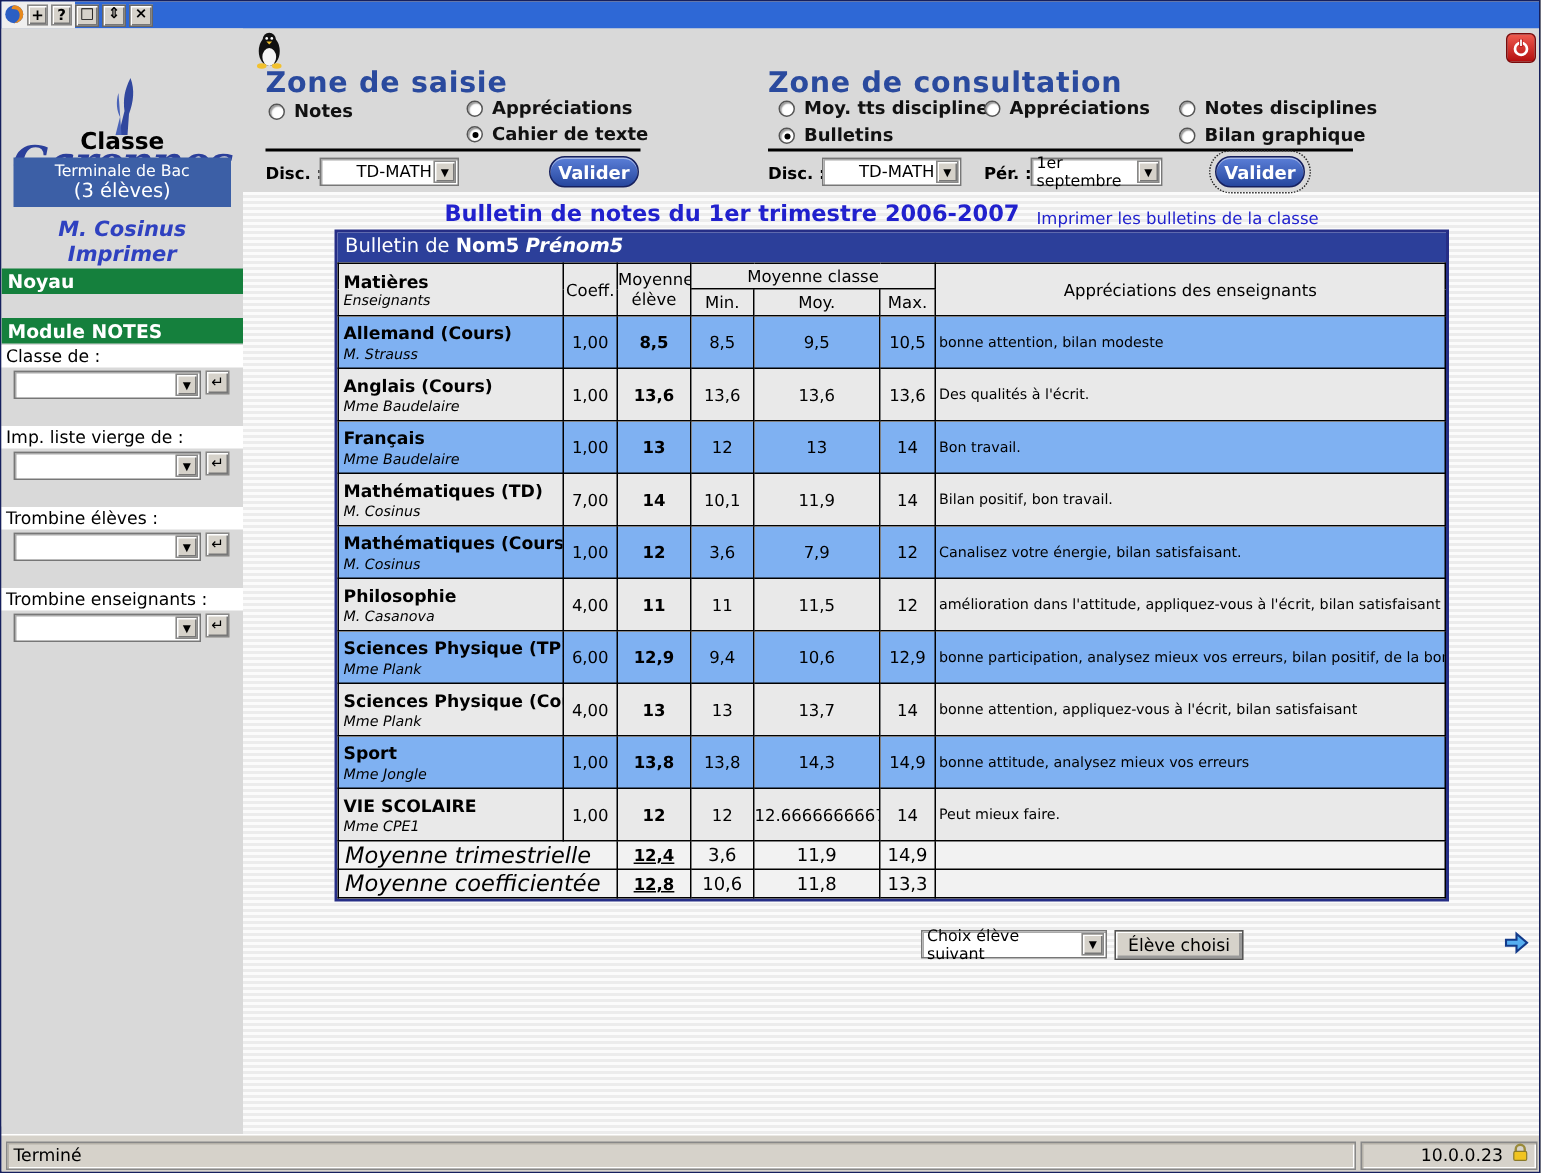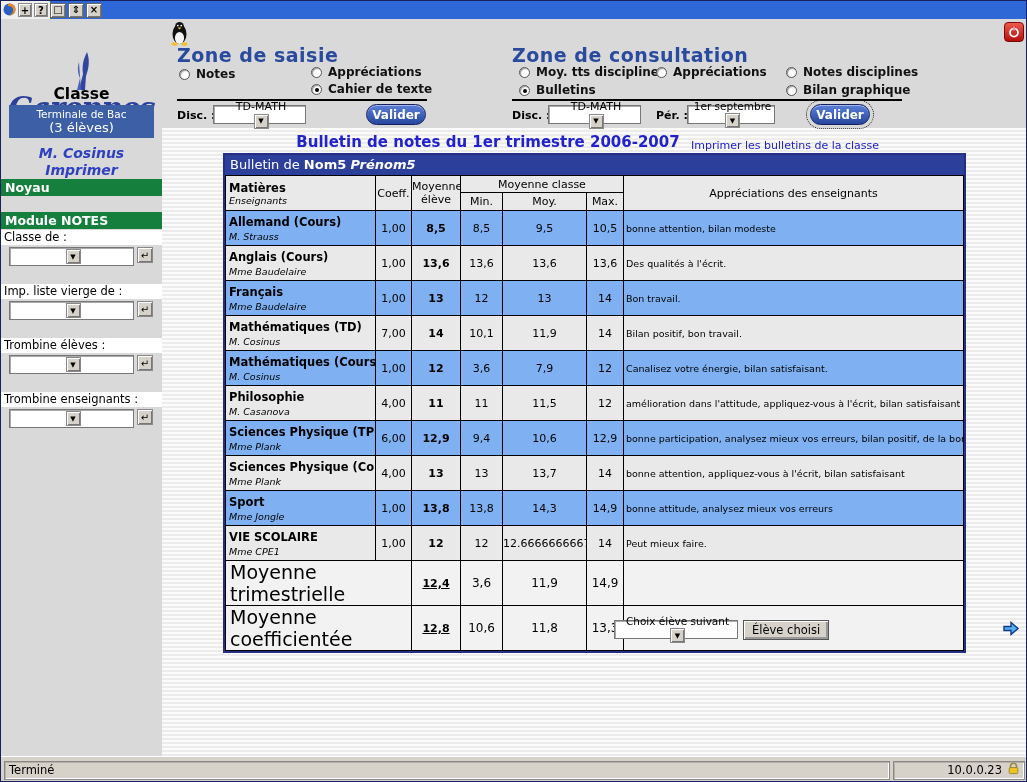--- a/index.html
+++ b/index.html
@@ -42,22 +42,22 @@
   .teacher{position:absolute;top:126px;left:0;width:161px;text-align:center;
     font-style:italic;font-weight:bold;font-size:14px;color:#2f41c0;line-height:17px;}
   .side-bar-blue{position:absolute;left:0;width:161px;height:17px;background:#15803d;
     color:#fff;font-weight:bold;font-size:12.5px;padding:1px 0 0 4px;}
   .bar-noyau{top:160px;}
   .bar-module{top:193px;}
   .side-label{position:absolute;left:0;width:161px;height:15px;background:#fff;
     font-size:11.5px;color:#000;padding-left:3px;line-height:15px;}
   .side-select-row{position:absolute;left:8px;display:flex;align-items:flex-start;gap:3px;}
   .fake-select{height:19px;background:#fff;border:1px solid #777;
-    box-shadow:inset 1px 1px 0 #aaa;display:flex;align-items:center;justify-content:center;
-    font-size:11px;padding-left:3px;flex-direction:column;}
+    box-shadow:inset 1px 1px 0 #aaa;display:flex;align-items:center;justify-content:flex-end;
+    font-size:11px;padding-left:3px;}
   .fake-select .arrow{width:15px;height:15px;margin:1px;background:#d6d2ca;border:1px solid #888;
     box-shadow:inset 1px 1px 0 #fff,inset -1px -1px 0 #777;font-size:7px;display:flex;
     align-items:center;justify-content:center;flex:none;}
   .ret-btn{width:16px;height:16px;background:#d6d2ca;border:1px solid #888;
     box-shadow:inset 1px 1px 0 #fff,inset -1px -1px 0 #777;font-size:10px;
     display:flex;align-items:center;justify-content:center;}
   
   .tux{position:absolute;left:168px;top:1px;}
   .dateline{position:absolute;left:225px;top:6px;font-size:13.5px;font-weight:bold;color:#203f9e;white-space:nowrap;}
   .dateline .fete{font-weight:normal;font-size:11px;color:#2b4fc0;}
@@ -93,36 +93,36 @@
   tr.dr.rb td{background:#7fb1f2;}
   tr.dr.rg td{background:#e9e9e9;}
   td.num{text-align:center;font-size:11px;}
   td.bold{font-weight:bold;}
   td.app{font-size:9.5px;padding:1px 2px !important;white-space:nowrap;}
   td.subj{padding:2px 3px !important;}
   td.subj .s{font-weight:bold;font-size:11.5px;white-space:nowrap;}
   td.subj .t{font-style:italic;font-size:9.5px;margin-top:2px;}
   tr.fr{height:19px;}
   tr.fr td{background:#f2f2f2;}
-  tr.fr .flabel{font-size:19px;padding-left:4px !important;}
+  tr.fr .flabel{font-size:15px;padding-left:4px !important;font-style:italic;}
   tr.fr td.num{font-size:12px;}
   tr.fr td.bold{font-size:11px;text-decoration:underline;}
   
   .next-select{position:absolute;left:613px;top:601px;width:124px;}
   .eleve-btn{position:absolute;left:742px;top:601px;height:20px;padding:0 8px;background:#d6d2ca;
     border:1px solid #555;box-shadow:inset 1px 1px 0 #fff,inset -2px -2px 0 #999;
     font-size:11.5px;display:flex;align-items:center;}
   .next-arrow{position:absolute;left:1001px;top:601px;}
   
   .statusbar{position:absolute;left:0;top:755px;width:1027px;height:27px;background:#d6d2ca;
     border-top:1px solid #fff;display:flex;align-items:center;padding:2px 3px;gap:3px;}
   .sb-panel{height:19px;border:1px solid #888;box-shadow:inset 1px 1px 0 #b5b1a8,inset -1px -1px 0 #fff;
     display:flex;align-items:center;font-size:11.5px;padding:0 4px;}
   .sb-left{flex:1;}
-  .sb-right{width:132px;justify-content:flex-end;gap:5px;padding-left:28px;}
+  .sb-right{width:118px;justify-content:flex-end;gap:5px;padding-left:28px;}
 </style>
 </head>
 <body>
 
 <div class="screen">
 
   <div class="titlebar">
     <div class="tb-left">
       <span>
         <svg width="13" height="13" viewBox="0 0 13 13">

